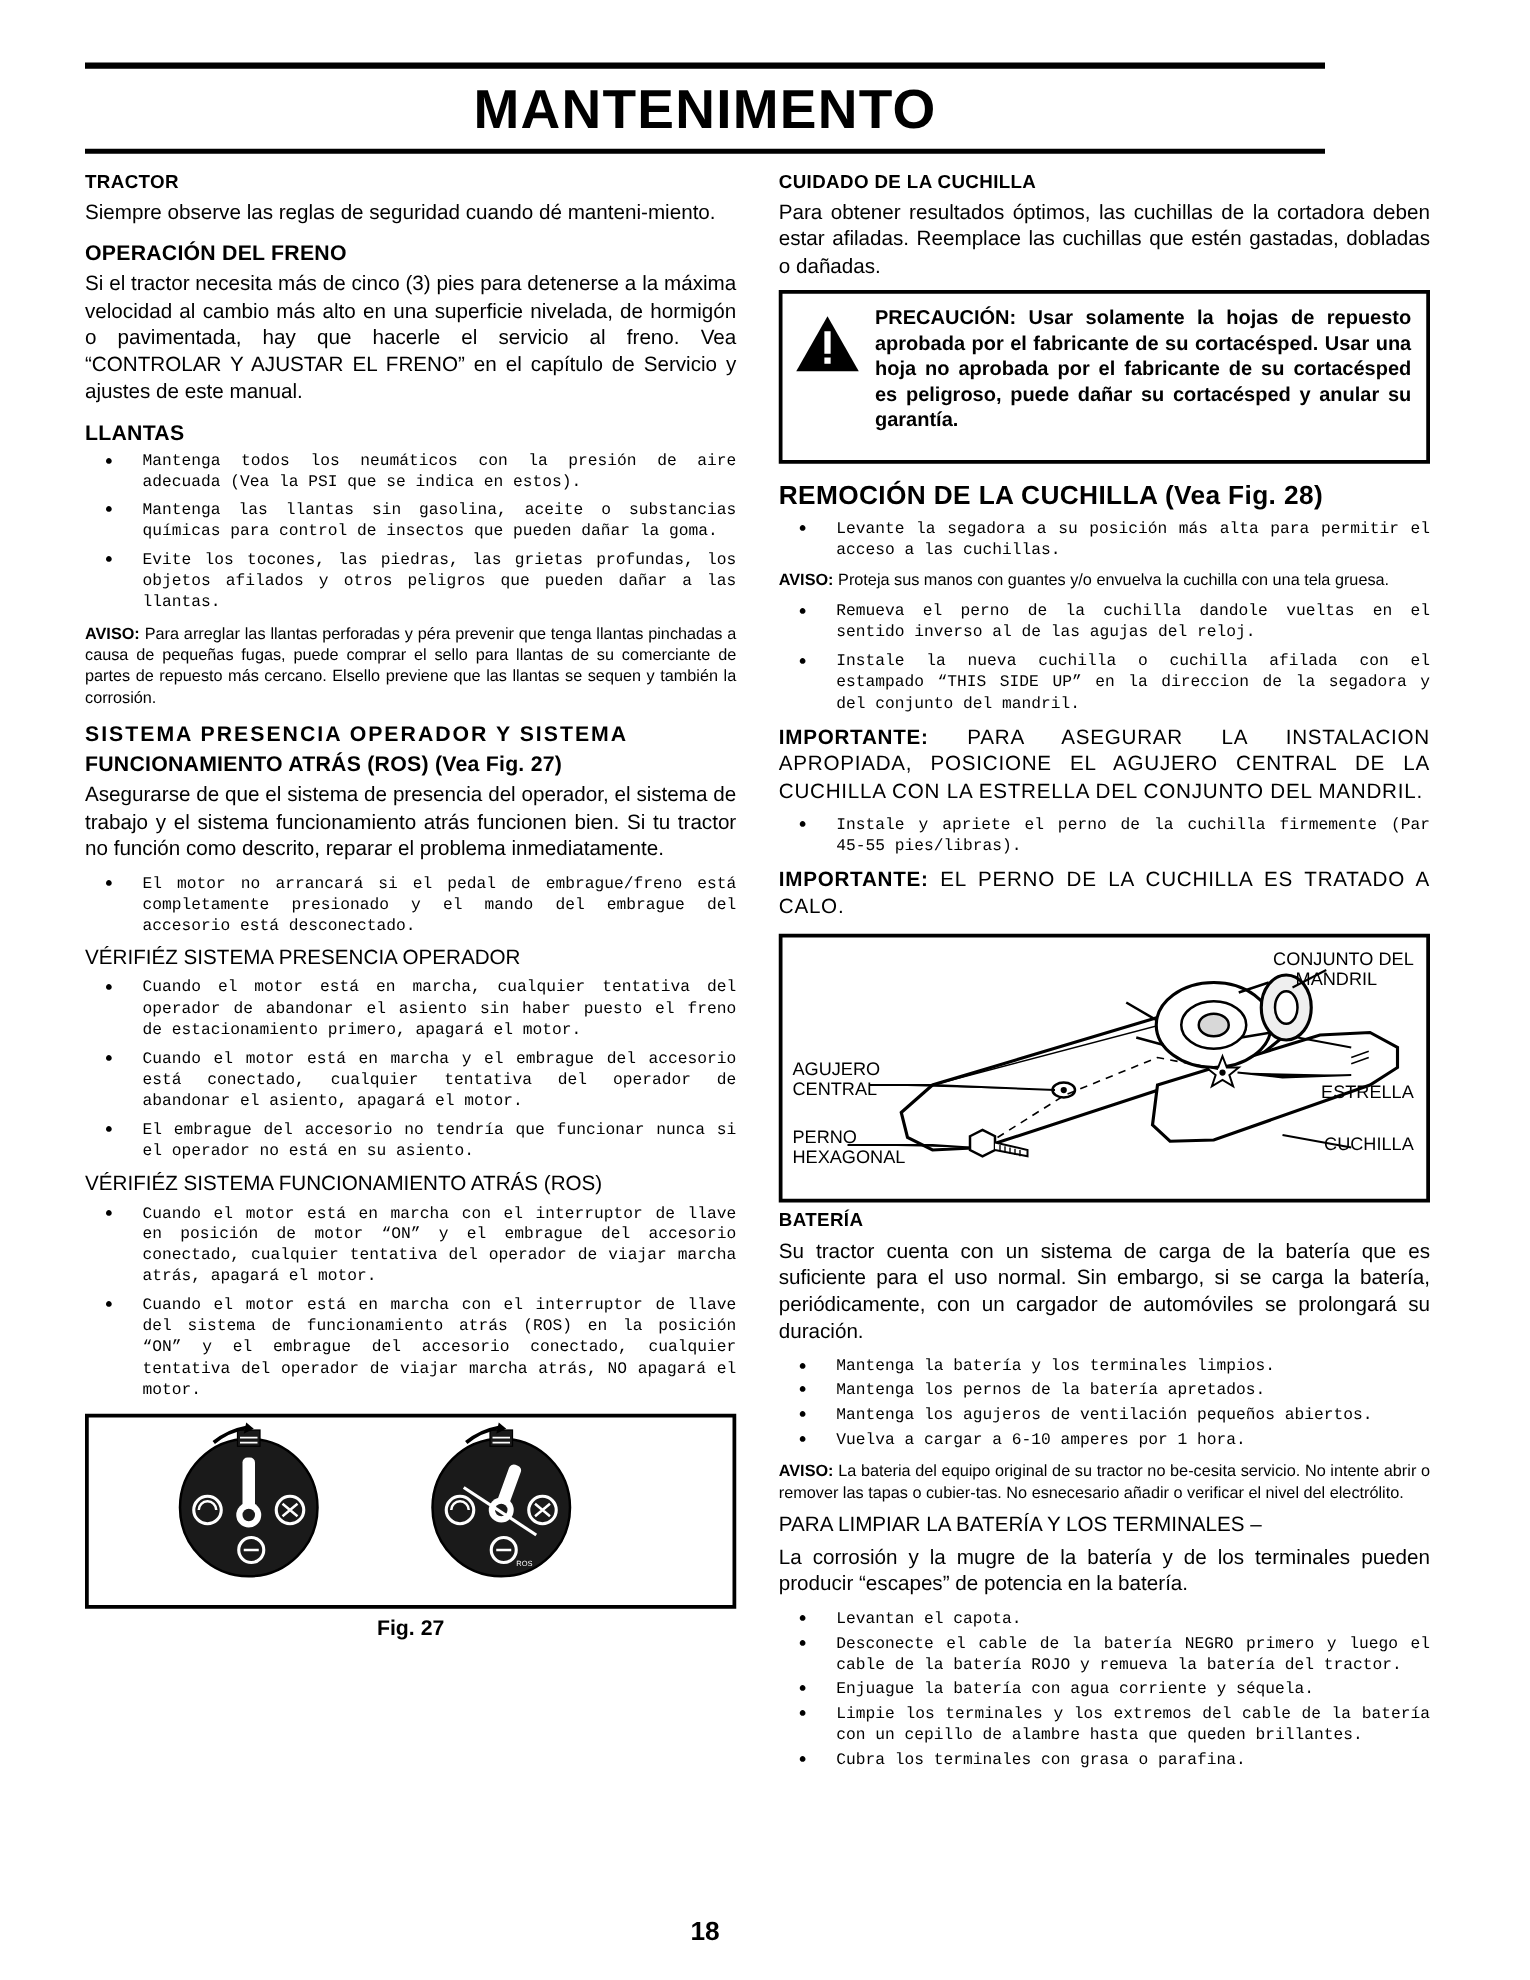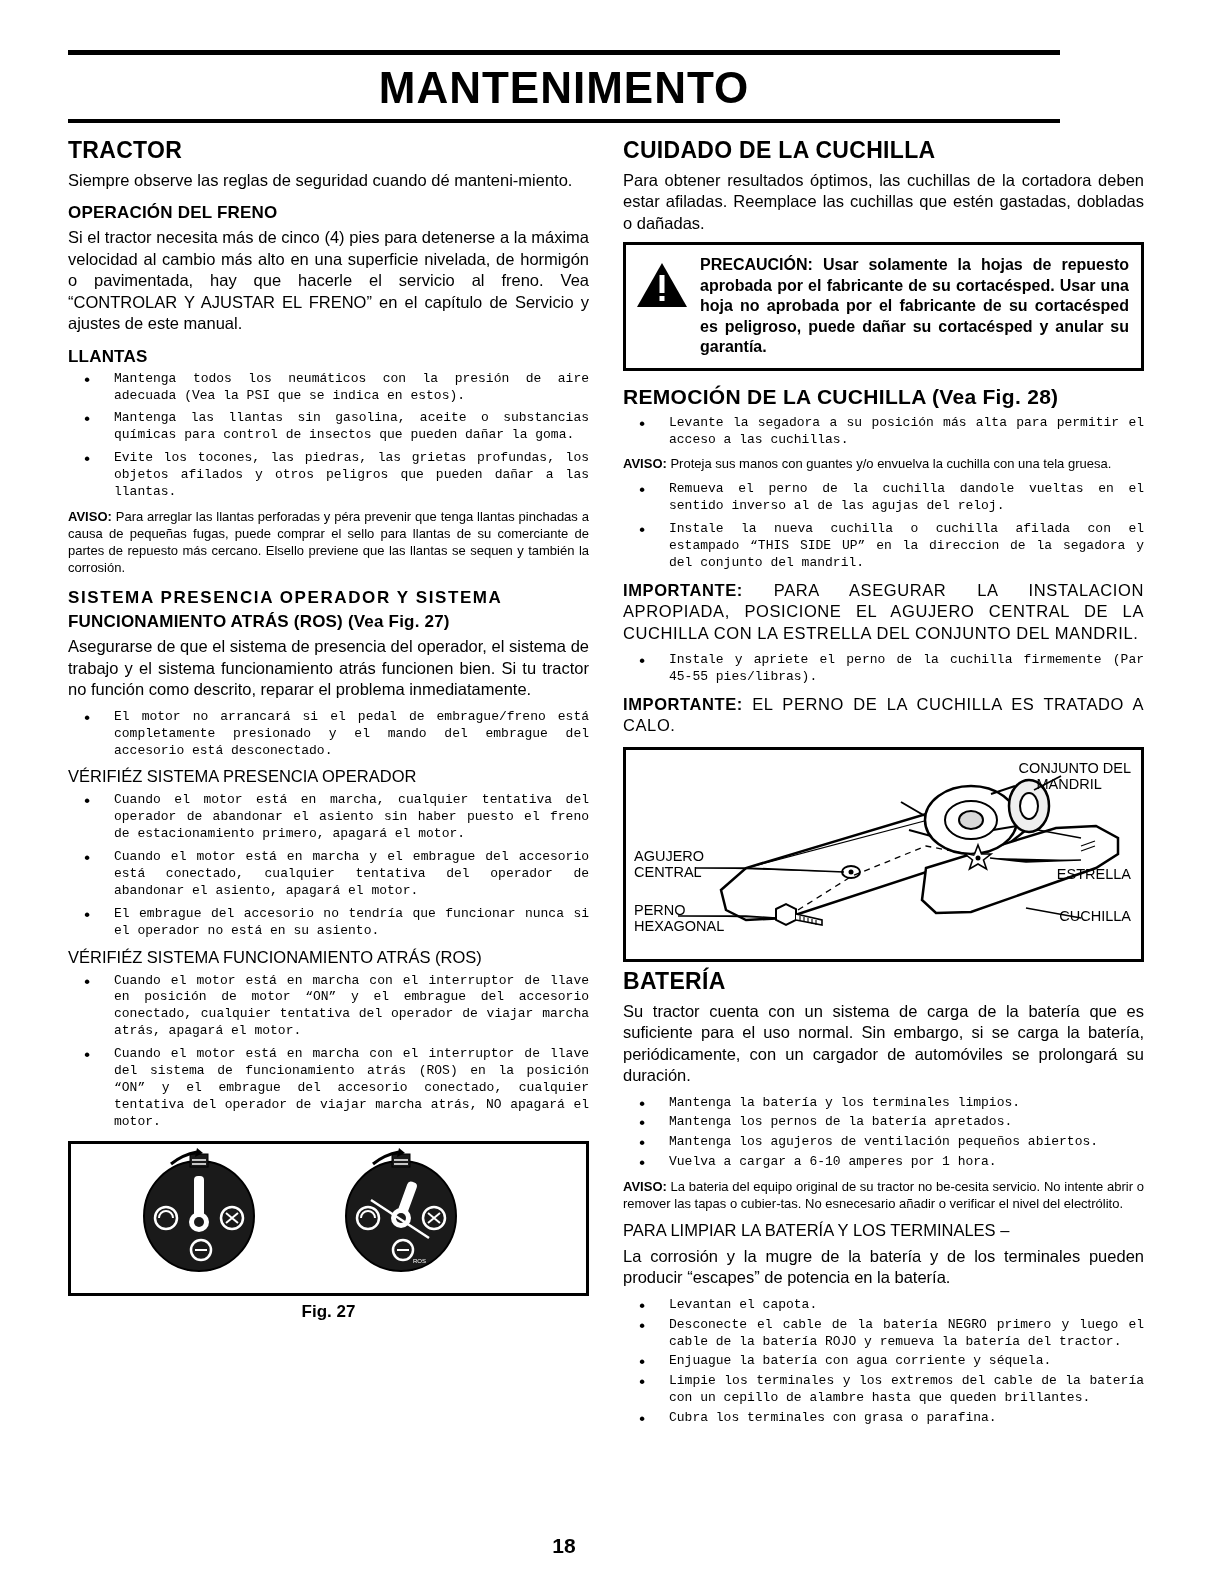--- a/index.html
+++ b/index.html
@@ -28,21 +28,21 @@
     margin: 8px 0 6px 0;
     font-family: "Liberation Sans", sans-serif;
   }
   .columns {
     display: flex;
     gap: 34px;
     margin-top: 14px;
   }
   .col { width: 521px; }
   h2.sec {
-    font-size: 23px;
+    font-size: 15px;
     font-weight: bold;
     margin: 0 0 6px 0;
     letter-spacing: 0.3px;
   }
   h3.sub {
     font-size: 17px;
     font-weight: bold;
     margin: 12px 0 4px 0;
     letter-spacing: 0.2px;
   }
@@ -73,21 +73,21 @@
     font-size: 17px;
   }
   ul.bul.compact li { margin-bottom: 3px; }
   .plain-head { font-size: 16.5px; margin: 8px 0 6px 0; }
   .important { font-size: 16.5px; line-height:1.30; margin:0 0 8px 0; text-align: justify; letter-spacing: 0.6px;}
   .important b { font-weight: bold; }
 
   
   .caution-box {
     border: 3px solid #000;
-    padding: 10px 12px 10px 10px;
+    padding: 10px 12px 20px 10px;
     display: flex;
     gap: 12px;
     align-items: flex-start;
     margin: 6px 0 14px 0;
   }
   .tri {
     width: 52px; height: 48px; flex: 0 0 52px;
     position: relative; margin-top: 6px;
   }
   .tri svg { display:block; }
@@ -129,21 +129,21 @@
   <div class="rule-bottom"></div>
 
   <div class="columns">
 
     <div class="col">
 
       <h2 class="sec">TRACTOR</h2>
       <p class="body">Siempre observe las reglas de seguridad cuando dé manteni-miento.</p>
 
       <h3 class="sub">OPERACIÓN DEL FRENO</h3>
-      <p class="body">Si el tractor necesita más de cinco (4) pies para detenerse a la máxima velocidad al cambio más alto en una superficie nivelada, de hormigón o pavimentada, hay que hacerle el servicio al freno. Vea “CONTROLAR Y AJUSTAR EL FRENO” en el capítulo de Servicio y ajustes de este manual.</p>
+      <p class="body">Si el tractor necesita más de cinco (3) pies para detenerse a la máxima velocidad al cambio más alto en una superficie nivelada, de hormigón o pavimentada, hay que hacerle el servicio al freno. Vea “CONTROLAR Y AJUSTAR EL FRENO” en el capítulo de Servicio y ajustes de este manual.</p>
 
       <h3 class="sub">LLANTAS</h3>
       <ul class="bul">
         <li>Mantenga todos los neumáticos con la presión de aire adecuada (Vea la PSI que se indica en estos).</li>
         <li>Mantenga las llantas sin gasolina, aceite o substancias químicas para control de insectos que pueden dañar la goma.</li>
         <li>Evite los tocones, las piedras, las grietas profundas, los objetos afilados y otros peligros que pueden dañar a las llantas.</li>
       </ul>
       <p class="note"><b>AVISO:</b> <span>Para arreglar las llantas perforadas y péra prevenir que tenga llantas pinchadas a causa de pequeñas fugas, puede comprar el sello para llantas de su comerciante de partes de repuesto más cercano. Elsello previene que las llantas se sequen y también la corrosión.</span></p>
 
       <h3 class="sub wide">SISTEMA PRESENCIA OPERADOR Y SISTEMA</h3>

